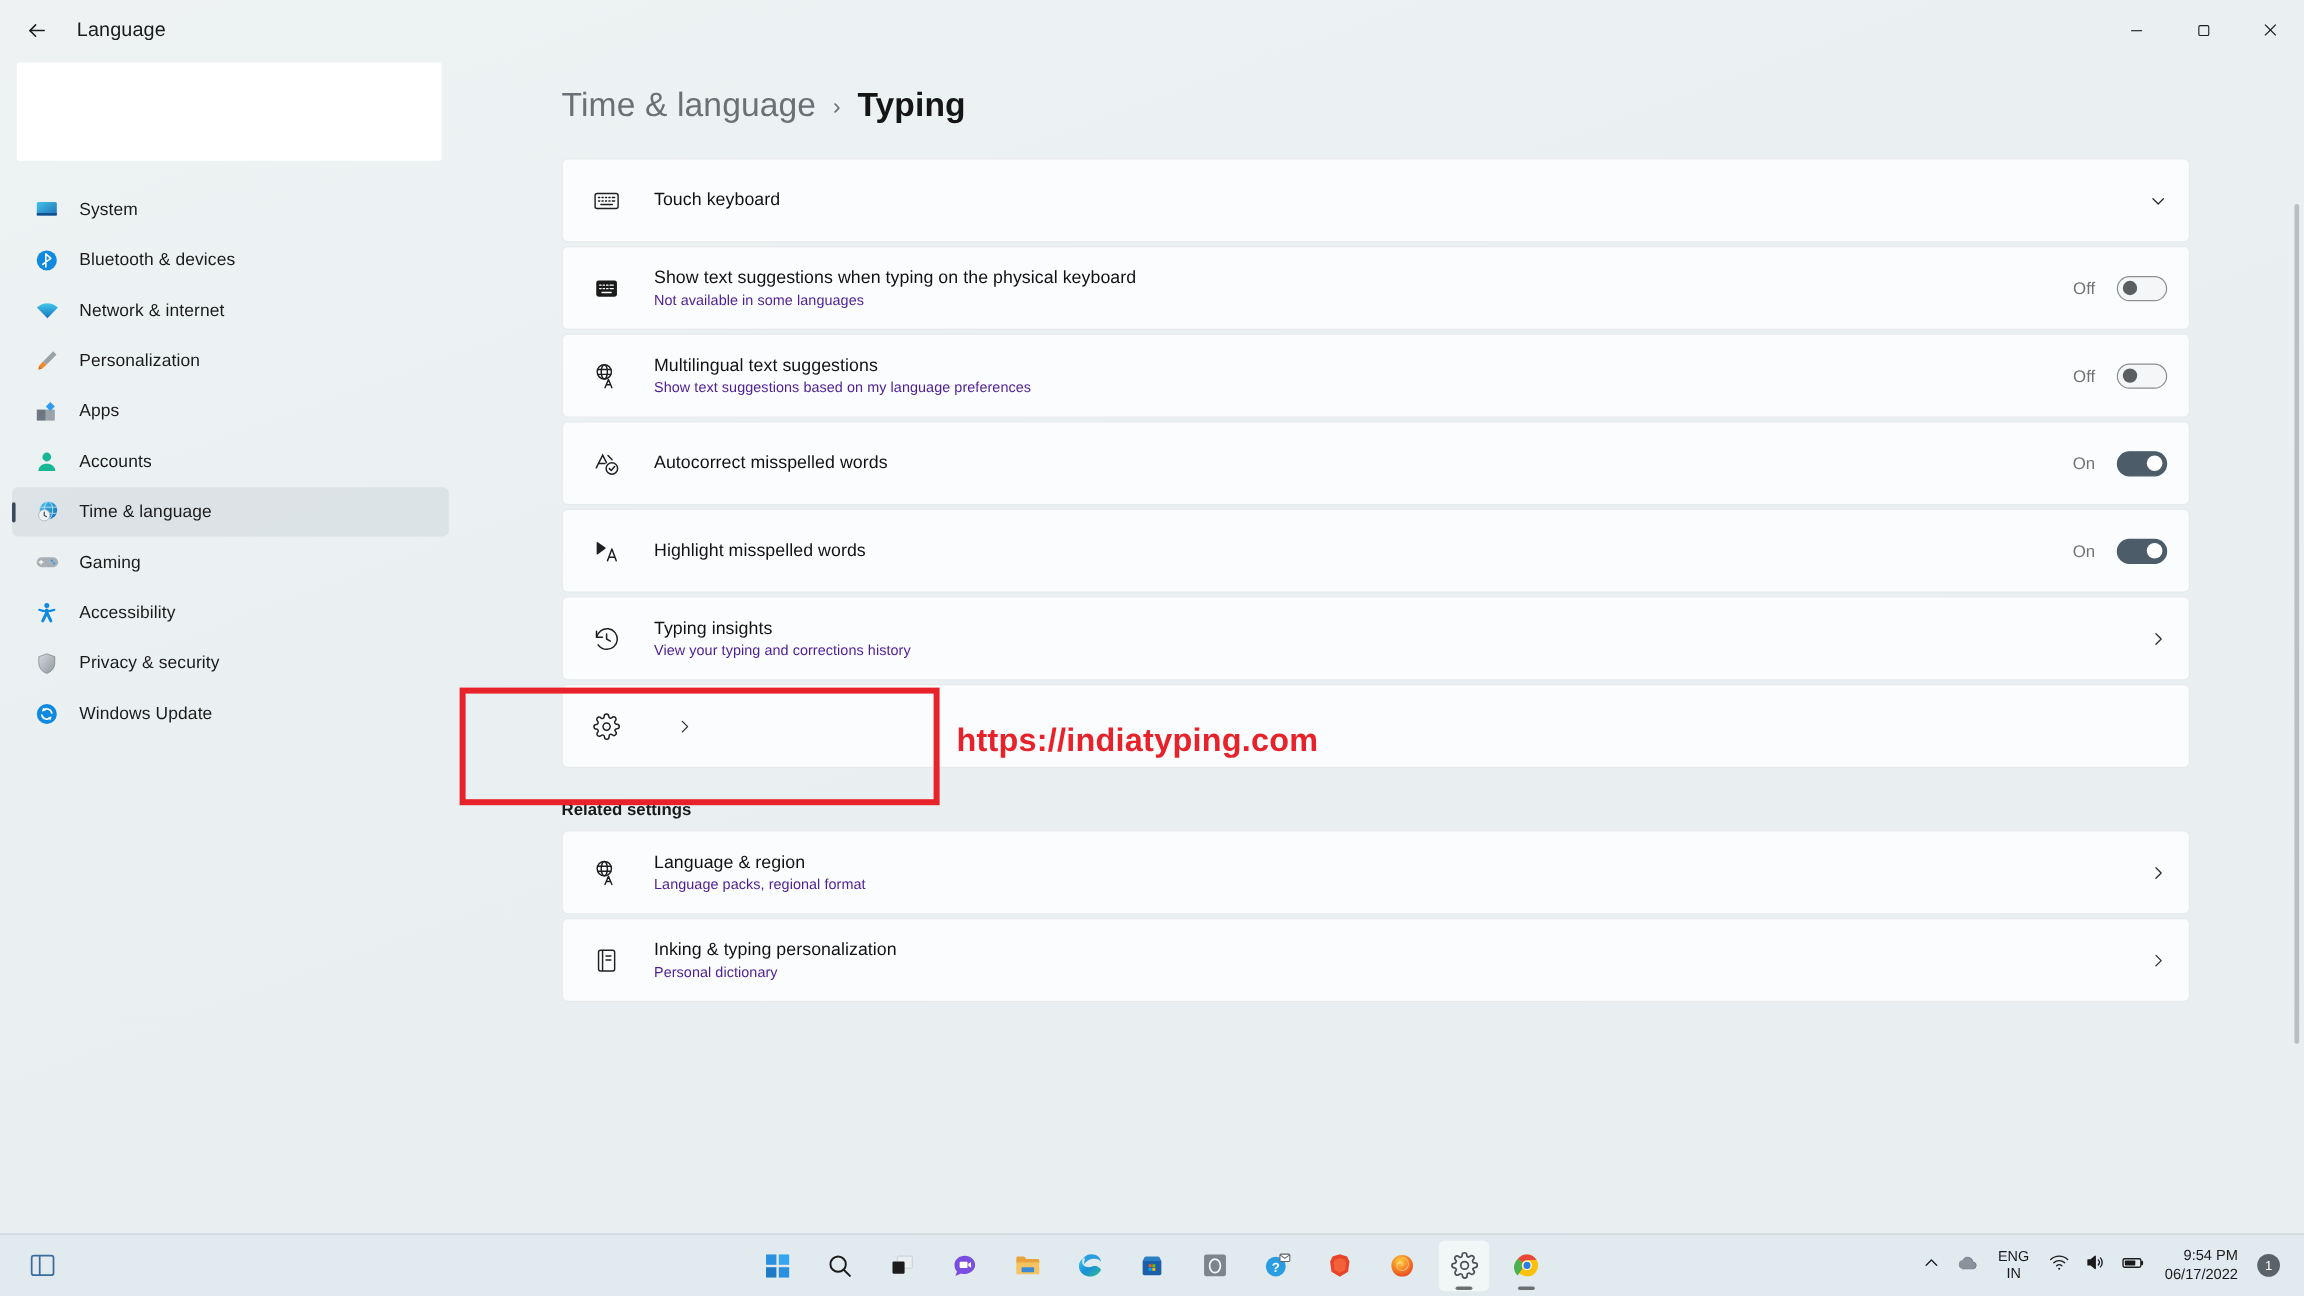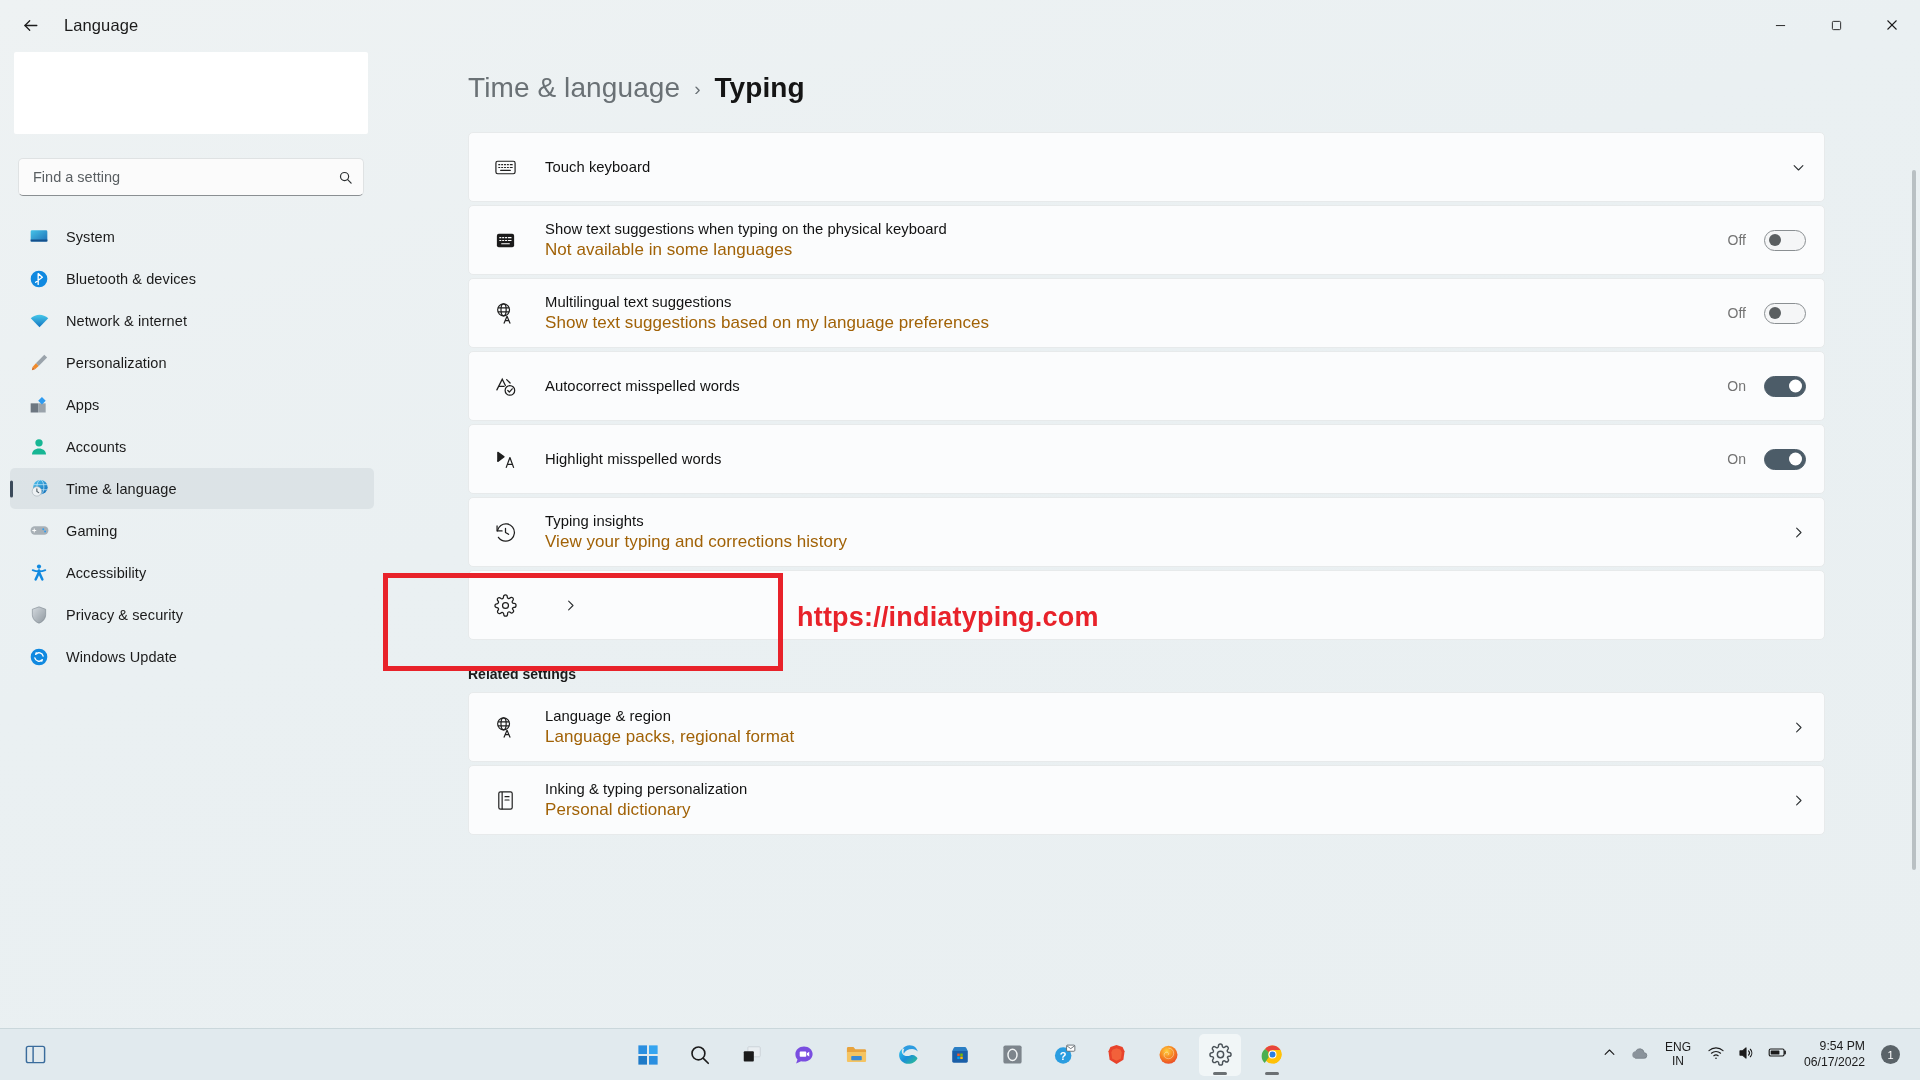--- a/index.html
+++ b/index.html
@@ -112,21 +112,21 @@
     position: relative;
     cursor: pointer;
   }
   .card.tall { min-height: 70px; }
   .card-ico {
     width: 28px; flex: 0 0 28px; height: 28px; margin-right: 26px;
     display: flex; align-items: center; justify-content: center; color: #1f1f1f;
   }
   .card-txt { flex: 1; min-width: 0; }
   .card-title { font-size: 14.8px; color: #121212; letter-spacing: .05px; }
-  .card-sub { font-size: 17px; color: #a16207; margin-top: 3px; letter-spacing: .05px; }
+  .card-sub { font-size: 12px; color: #4c1d95; margin-top: 3px; letter-spacing: .05px; }
   .card-right { display: flex; align-items: center; gap: 18px; margin-left: 18px; }
   .state-label { font-size: 14px; color: #737373; min-width: 22px; text-align: right; }
 
   .toggle {
     width: 42px; height: 21px; border-radius: 11px;
     position: relative; cursor: pointer; flex: 0 0 42px;
   }
   .toggle.off { background: #f5f6f7; border: 1px solid #8a8f92; }
   .toggle.off .knob {
     position: absolute; left: 4px; top: 50%; transform: translateY(-50%);
@@ -236,31 +236,20 @@
           </svg>
       </div>
     </div>
   </div>
 
   <div class="body">
 
     <div class="sidebar">
       <div class="profile-card"></div>
 
-      <div class="search-wrap">
-        <div class="search-box">
-          <input type="text" placeholder="Find a setting" style="">
-          <span class="search-icon">
-            <svg width="15" height="15" viewBox="0 0 24 24" fill="none" stroke="currentColor" stroke-width="1.9" stroke-linecap="round">
-                <circle cx="10.5" cy="10.5" r="6.5"></circle>
-                <line x1="15.5" y1="15.5" x2="21" y2="21"></line>
-              </svg>
-          </span>
-        </div>
-      </div>
 
       <div class="nav">
 
         <div class="nav-item">
           <span class="nav-ico">
             <svg width="20" height="20" viewBox="0 0 24 24">
                 <defs>
                   <linearGradient id="gSys" x1="0" y1="0" x2="1" y2="1">
                     <stop offset="0" stop-color="#45c3e8"></stop>
                     <stop offset="1" stop-color="#1f6fb5"></stop>

